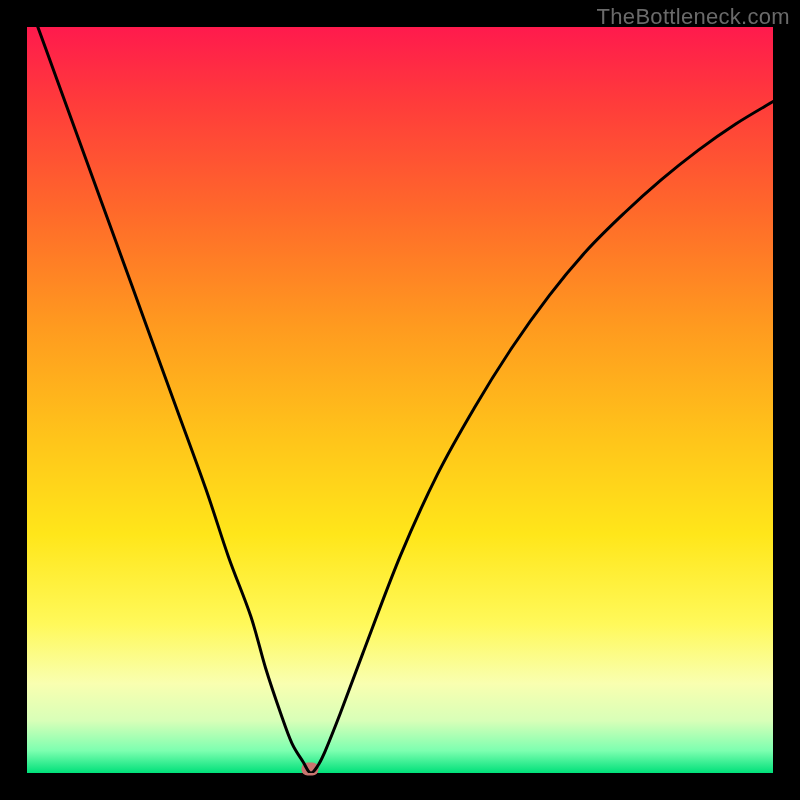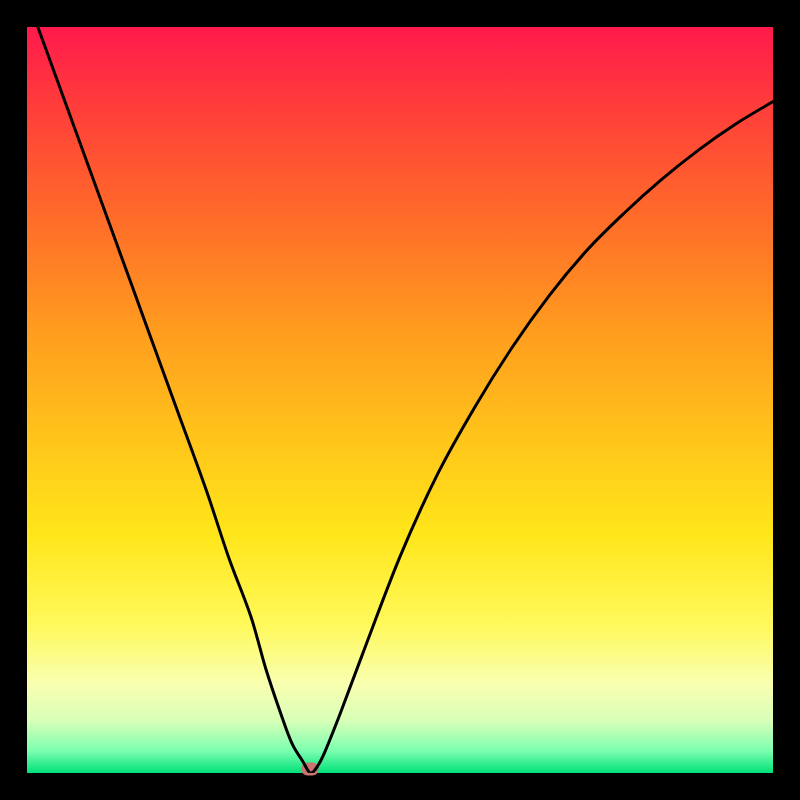--- a/index.html
+++ b/index.html
@@ -61,19 +61,20 @@
     border-radius: 6px;
     background: #c9746f;
     z-index: 2;
     transform: translate(-50%, -50%);
   }
 </style>
 </head>
 <body>
 
 <div class="outer">
+  <div class="watermark">TheBottleneck.com</div>
   <div class="plot-area">
     <div class="marker" id="marker" style="left: 283.48px; top: 742.27px; background: rgb(201, 116, 111);"></div>
     <svg class="curve" viewBox="0 0 746 746" preserveAspectRatio="none">
       <path id="curvePath" fill="none" stroke="#000" stroke-width="3" stroke-linejoin="round" stroke-linecap="round" d="M 0.00 -29.84 C 4.97 -16.16, 19.89 24.87, 29.84 52.22 C 39.79 79.57, 49.73 106.93, 59.68 134.28 C 69.63 161.63, 79.57 188.99, 89.52 216.34 C 99.47 243.69, 109.41 271.05, 119.36 298.40 C 129.31 325.75, 139.25 353.11, 149.20 380.46 C 159.15 407.81, 170.34 437.65, 179.04 462.52 C 187.74 487.39, 193.96 508.52, 201.42 529.66 C 208.88 550.80, 217.58 570.69, 223.80 589.34 C 230.02 607.99, 233.75 625.40, 238.72 641.56 C 243.69 657.72, 249.29 673.89, 253.64 686.32 C 257.99 698.75, 261.10 708.08, 264.83 716.16 C 268.56 724.24, 272.91 729.84, 276.02 734.81 C 279.13 739.78, 280.99 745.38, 283.48 746.00 C 285.97 746.62, 288.45 742.27, 290.94 738.54 C 293.43 734.81, 294.67 732.32, 298.40 723.62 C 302.13 714.92, 307.10 702.48, 313.32 686.32 C 319.54 670.16, 325.75 652.75, 335.70 626.64 C 345.65 600.53, 360.57 559.50, 373.00 529.66 C 385.43 499.82, 397.87 472.47, 410.30 447.60 C 422.73 422.73, 435.17 401.60, 447.60 380.46 C 460.03 359.32, 472.47 339.43, 484.90 320.78 C 497.33 302.13, 509.77 284.72, 522.20 268.56 C 534.63 252.40, 547.07 237.48, 559.50 223.80 C 571.93 210.12, 584.37 198.31, 596.80 186.50 C 609.23 174.69, 621.67 163.50, 634.10 152.93 C 646.53 142.36, 658.97 132.42, 671.40 123.09 C 683.83 113.77, 696.27 105.06, 708.70 96.98 C 721.13 88.90, 739.78 78.33, 746.00 74.60"></path>
     </svg>
   </div>
 </div>
 
 </body></html>

